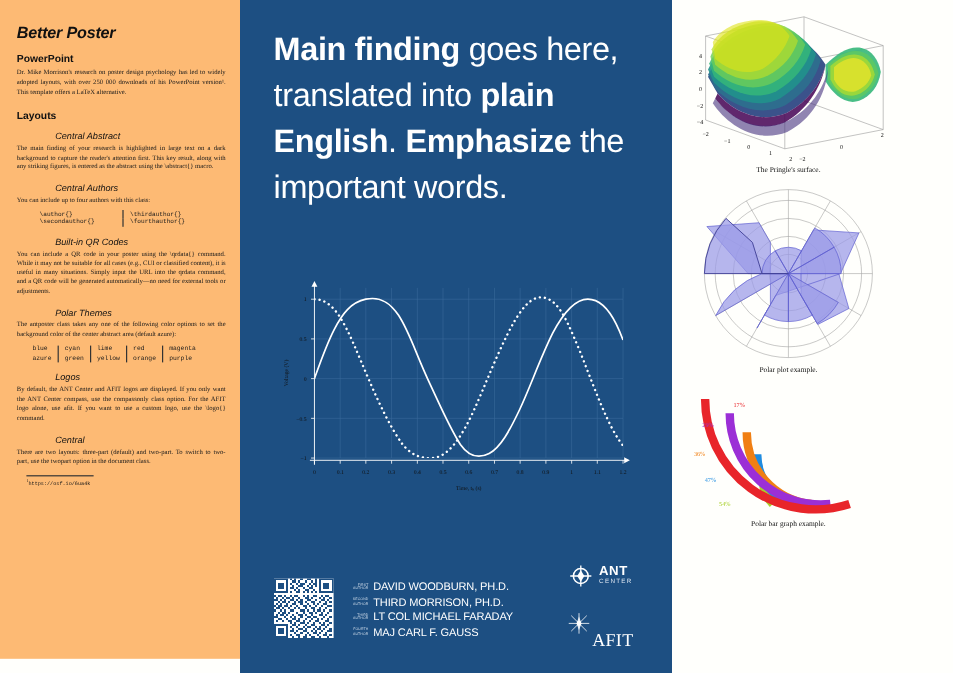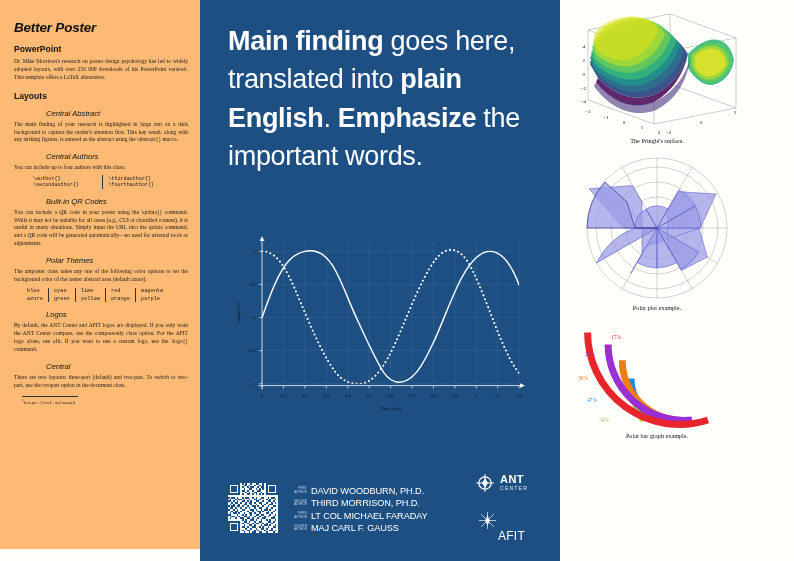--- a/index.html
+++ b/index.html
@@ -102,21 +102,21 @@
   .author-name {
     font-family:"Liberation Sans", sans-serif; font-size:9.2px; color:#ffffff;
     letter-spacing:-0.1px; white-space:nowrap;
   }
   .logos { display:flex; flex-direction:column; align-items:center; gap:5px; padding-right:6px; }
   .logo-ant { display:flex; align-items:center; gap:5px; }
   .logo-ant-text { display:flex; flex-direction:column; line-height:1; }
   .logo-ant-text .l1 { font-family:"Liberation Sans", sans-serif; font-weight:bold; font-size:11px; color:#fff; letter-spacing:0.4px;}
   .logo-ant-text .l2 { font-family:"Liberation Sans", sans-serif; font-size:5.2px; color:#dfe8f2; letter-spacing:1.1px; margin-top:1px;}
   .logo-afit { display:flex; align-items:center; gap:1px; }
-  .logo-afit-text { font-family:Liberation Sans, sans-serif; font-size:12px; color:#fff; letter-spacing:0.3px;margin-top:31px; }
+  .logo-afit-text { font-family:Liberation Serif, serif; font-size:15px; color:#fff; letter-spacing:0.3px;margin-top:31px; }
 
   
   .col-right {
     width:194px; height:561px; background:#fffffc;
     padding:8px 6px 6px 6px;
     display:flex; flex-direction:column; justify-content:flex-start; gap:4px;
   }
   .fig-block { display:flex; flex-direction:column; align-items:center; }
   .axis-txt { font-family:"Liberation Serif", serif; font-size:5px; fill:#111; }
 </style>

